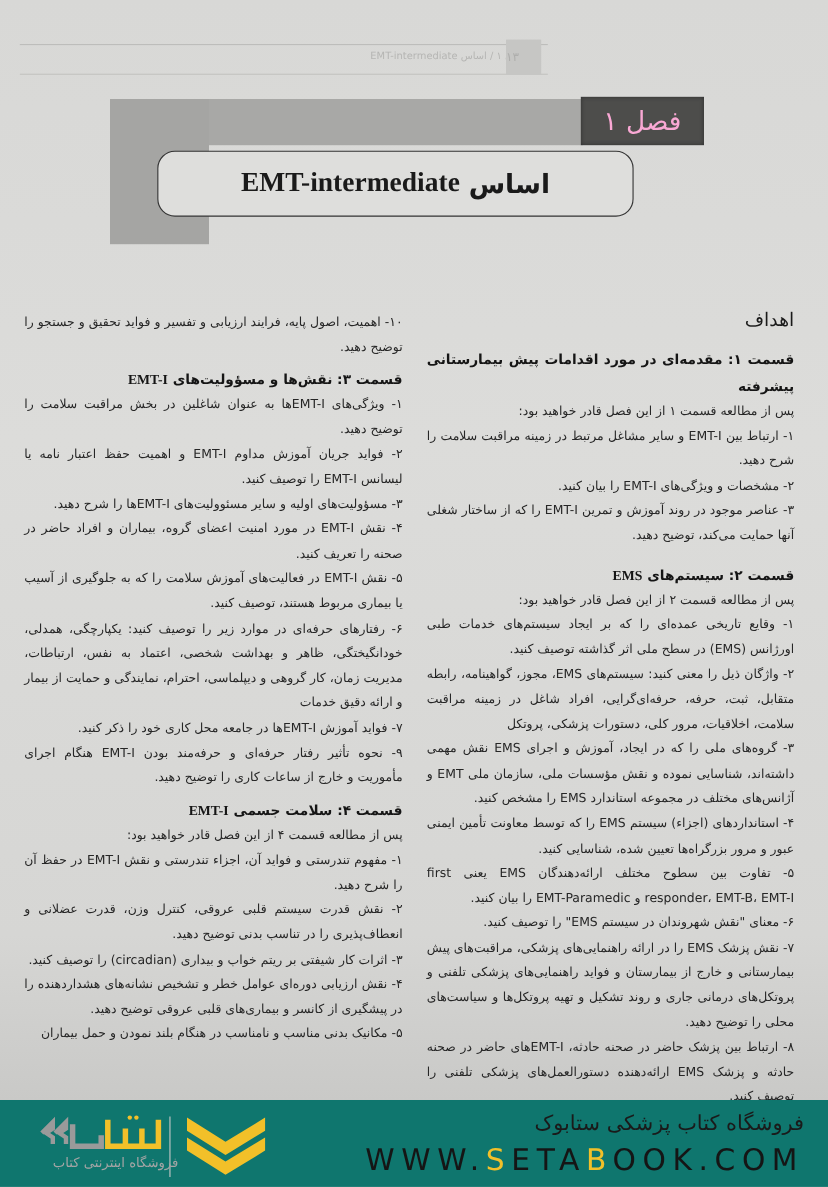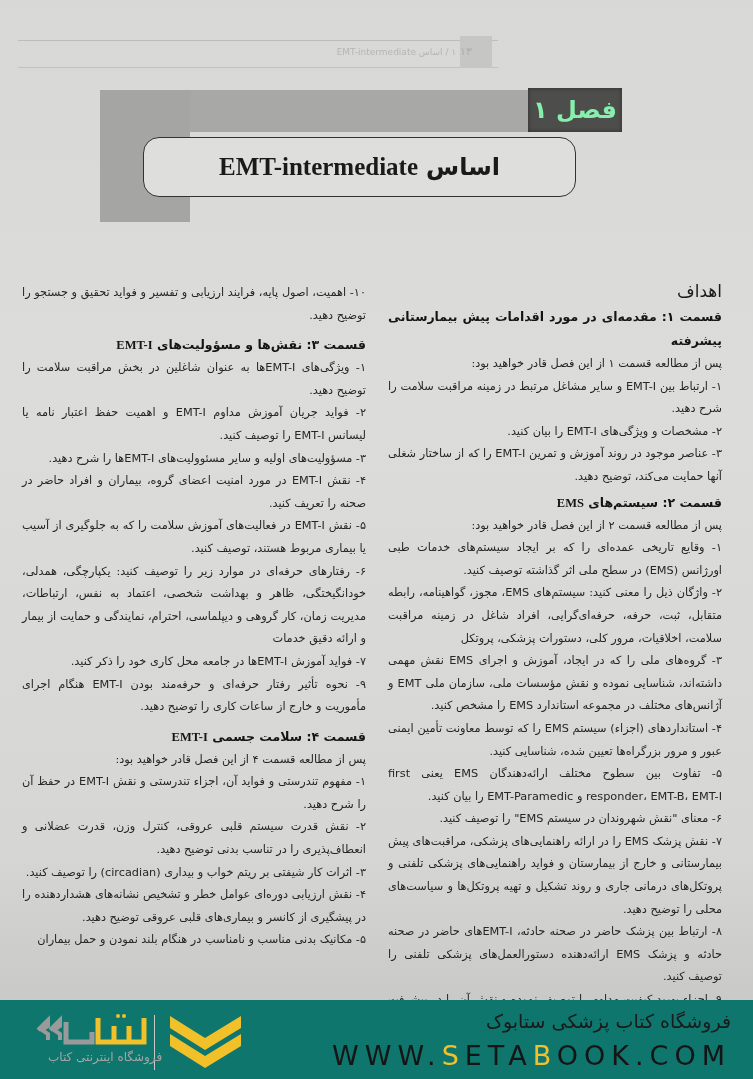--- a/index.html
+++ b/index.html
@@ -26,41 +26,41 @@
     position: absolute; left: 460px; top: 36px; width: 32px; height: 32px; background: #c6c6c4;
     font-size: 11px; color: #aeaeac; text-align: left; line-height: 32px;
   }
   .chapter-band {
     position: absolute; left: 100px; top: 90px; width: 430px; height: 42px; background: #a8a8a6;
   }
   .chapter-band-left {
     position: absolute; left: 100px; top: 90px; width: 90px; height: 132px; background: #a5a5a3;
   }
   .chapter-tab {
-    position: absolute; left: 528px; top: 88px; width: 94px; height: 44px;
-    background: #4d4d4b; color: #86efac;
-    font-family: "DejaVu Sans", sans-serif; font-weight: bold; font-size: 24px;
+    position: absolute; left: 528px; top: 88px; width: 112px; height: 44px;
+    background: #4d4d4b; color: #f9a8d4;
+    font-family: "DejaVu Sans", sans-serif; font-weight: normal; font-size: 24px;
     display: flex; align-items: center; justify-content: center; direction: rtl;
     box-shadow: inset 0 0 4px #2e2e2e;
   }
   .title-box {
     position: absolute; left: 143px; top: 137px; width: 433px; height: 60px;
     background: #dededc; border: 1.5px solid #333; border-radius: 16px;
     display: flex; align-items: center; justify-content: center; direction: rtl;
     font-family: "Liberation Serif", serif; font-weight: bold; font-size: 25px; color: #1a1a1a;
   }
   .title-box .fa { font-family: "DejaVu Sans", sans-serif; margin-left: 8px; font-size: 24px; }
   .col {
     position: absolute; top: 0; direction: rtl; text-align: justify;
     font-size: 11.3px; line-height: 22.6px; color: #262626;
   }
   .col-right { left: 388px; width: 334px; top: 263px; }
   .col-left { left: 22px; width: 344px; top: 282px; }
   .h-objectives { font-size: 17px; font-weight: normal; color: #1a1a1a; line-height: 24px; margin-top: 16px; }
-  .h-section { font-size: 12.5px; font-weight: bold; color: #151515; line-height: 24px; margin-top: 2px; }
+  .h-section { font-size: 12.5px; font-weight: bold; color: #151515; line-height: 24px; margin-top: 12px; }
   .h-section .en { font-family: "Liberation Serif", serif; }
   .intro { }
   .item { }
   .footer {
     position: absolute; left: 0; top: 1000px; width: 753px; height: 79px; background: #0f766e;
   }
   .shop-fa {
     position: absolute; right: 22px; top: 10px; font-size: 19px; color: #1a1a1a; direction: rtl;
     font-family: "DejaVu Sans", sans-serif;
   }

